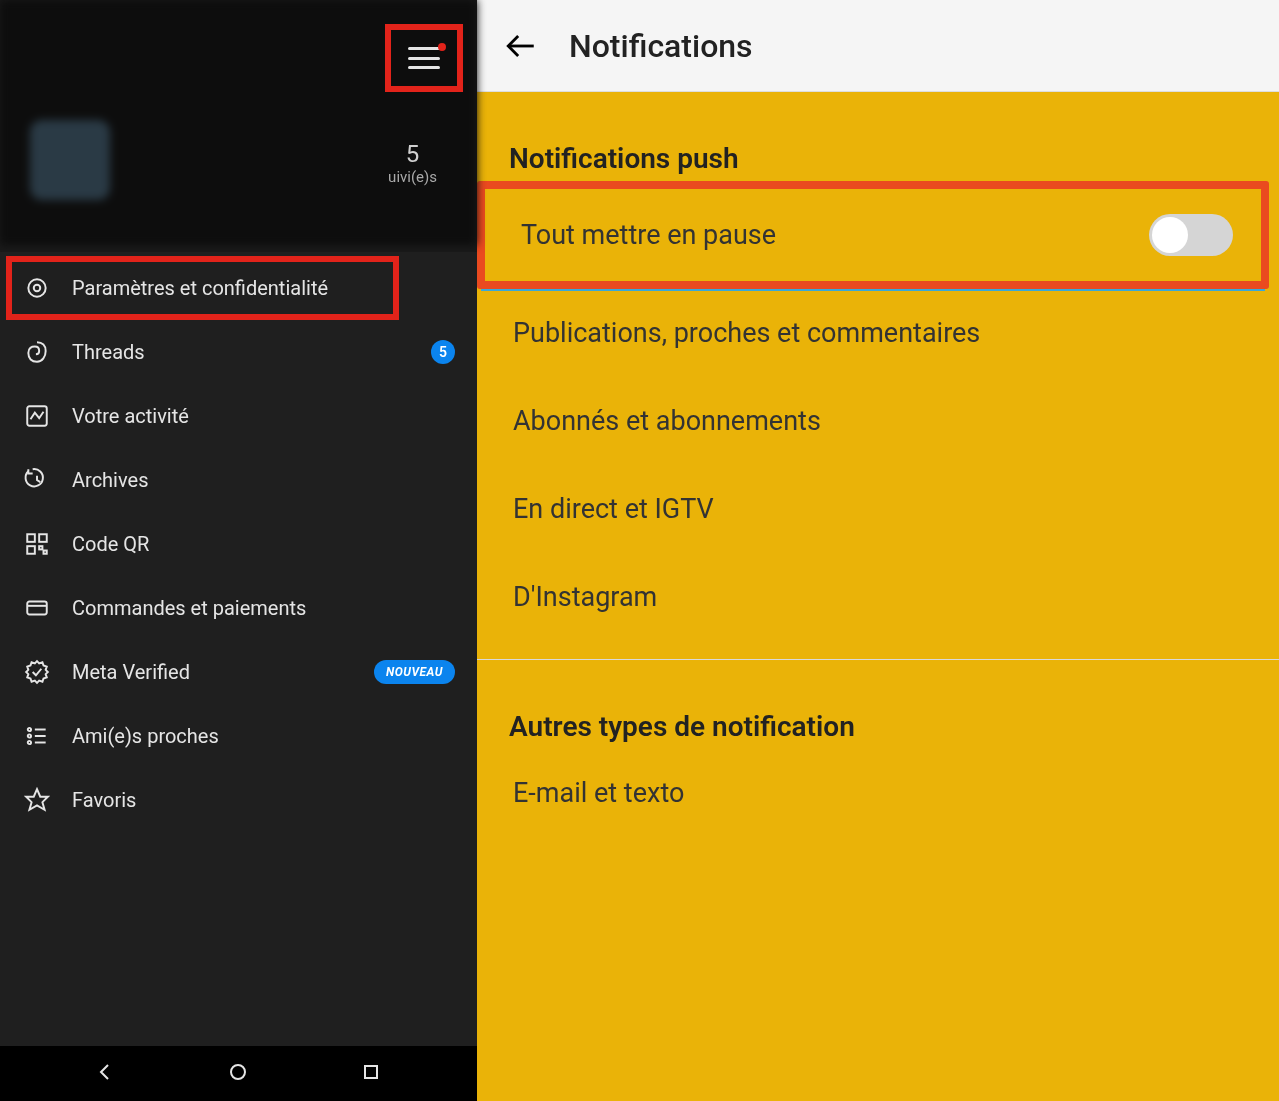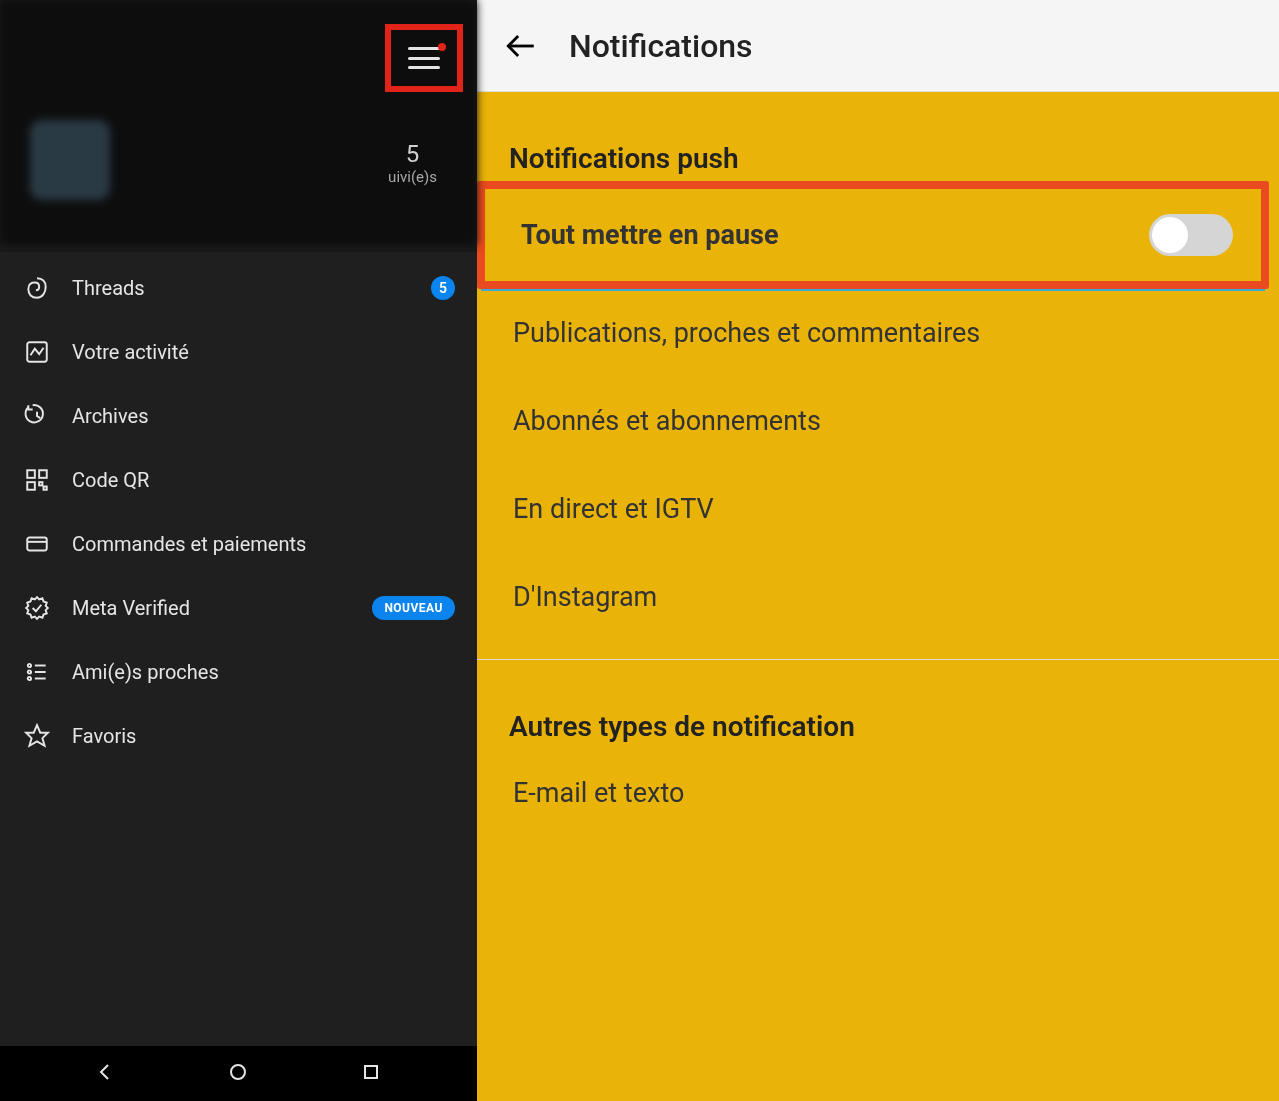--- a/index.html
+++ b/index.html
@@ -88,20 +88,21 @@
     display: flex; align-items: center; justify-content: center;
     padding: 0 7px;
   }
   .menu-item .badge-pill {
     margin-left: auto;
     background: #0b84ee; color: #fff;
     height: 24px; border-radius: 12px;
     font-size: 12px; font-weight: 700; letter-spacing: 0.5px;
     display: flex; align-items: center; justify-content: center;
     padding: 0 12px;
+    font-style: italic;
   }
   .highlight-red {
     position: absolute;
     left: 6px; right: 78px;
     top: 0; bottom: 0;
     border: 6px solid #e2231a;
     pointer-events: none;
   }
   .nav-bar {
     position: absolute;
@@ -157,21 +158,21 @@
     position: absolute; top: 3px; left: 3px;
     width: 36px; height: 36px;
     background: #fff; border-radius: 50%;
   }
   .highlight-orange {
     margin: 0 10px 0 0;
     border: 8px solid #ea4a1f;
     border-radius: 3px;
     box-shadow: 0 6px 0 -4px #3aa8d8;
   }
-  .highlight-orange .row { min-height: 92px; padding-right: 28px; font-weight: bold; }
+  .highlight-orange .row { min-height: 92px; padding-right: 28px; }
   .divider {
     height: 1px; background: #d9d9d9;
     margin: 18px 0 0 0;
   }
 </style>
 </head>
 <body>
 
 <div class="left-panel">
 
@@ -188,20 +189,30 @@
     <div class="hamburger">
       <span></span>
         <span></span>
         <span></span>
       <span class="dot"></span>
     </div>
   </div>
 
   <div class="menu">
 
+    <div class="menu-item" style="position:relative;">
+      <span class="icon">
+        <svg viewBox="0 0 24 24">
+            <circle cx="12" cy="12" r="8"></circle>
+            <circle cx="12" cy="12" r="3"></circle>
+          </svg>
+      </span>
+      <span>Paramètres et confidentialité</span>
+      <span class="highlight-red"></span>
+    </div>
 
     <div class="menu-item">
       <span class="icon">
         <svg viewBox="0 0 24 24">
             <path d="M12 3c5 0 8 3 8 8s-3 10-8 10-8-3-8-8 3-6 6-6c2 0 4 1 4 4 0 2-1 3-3 3"></path>
           </svg>
       </span>
       <span>Threads</span>
       <span class="badge-num">5</span>
     </div>

